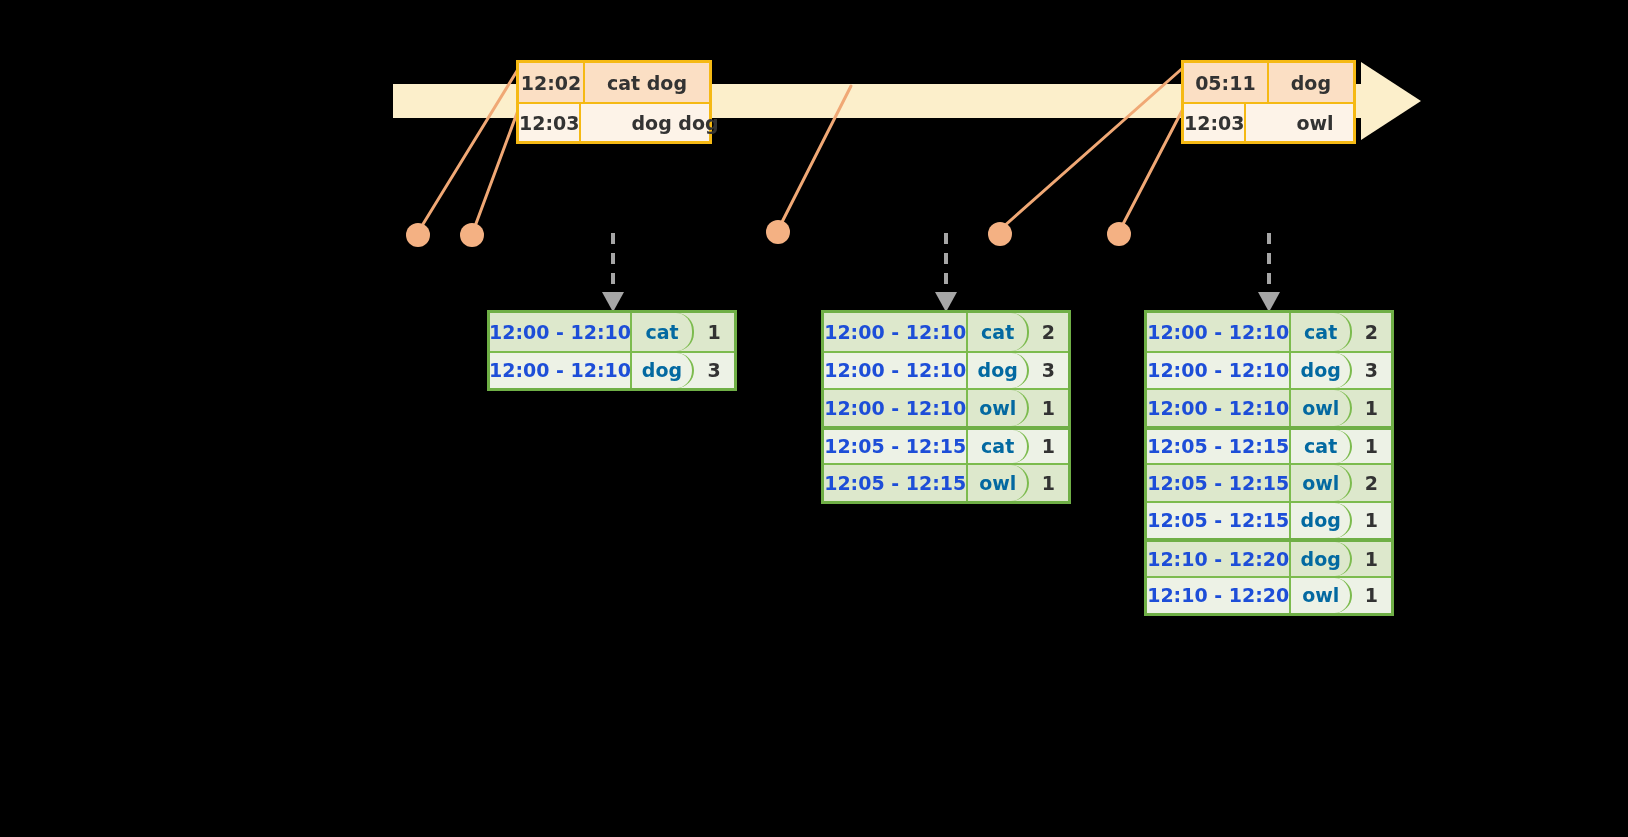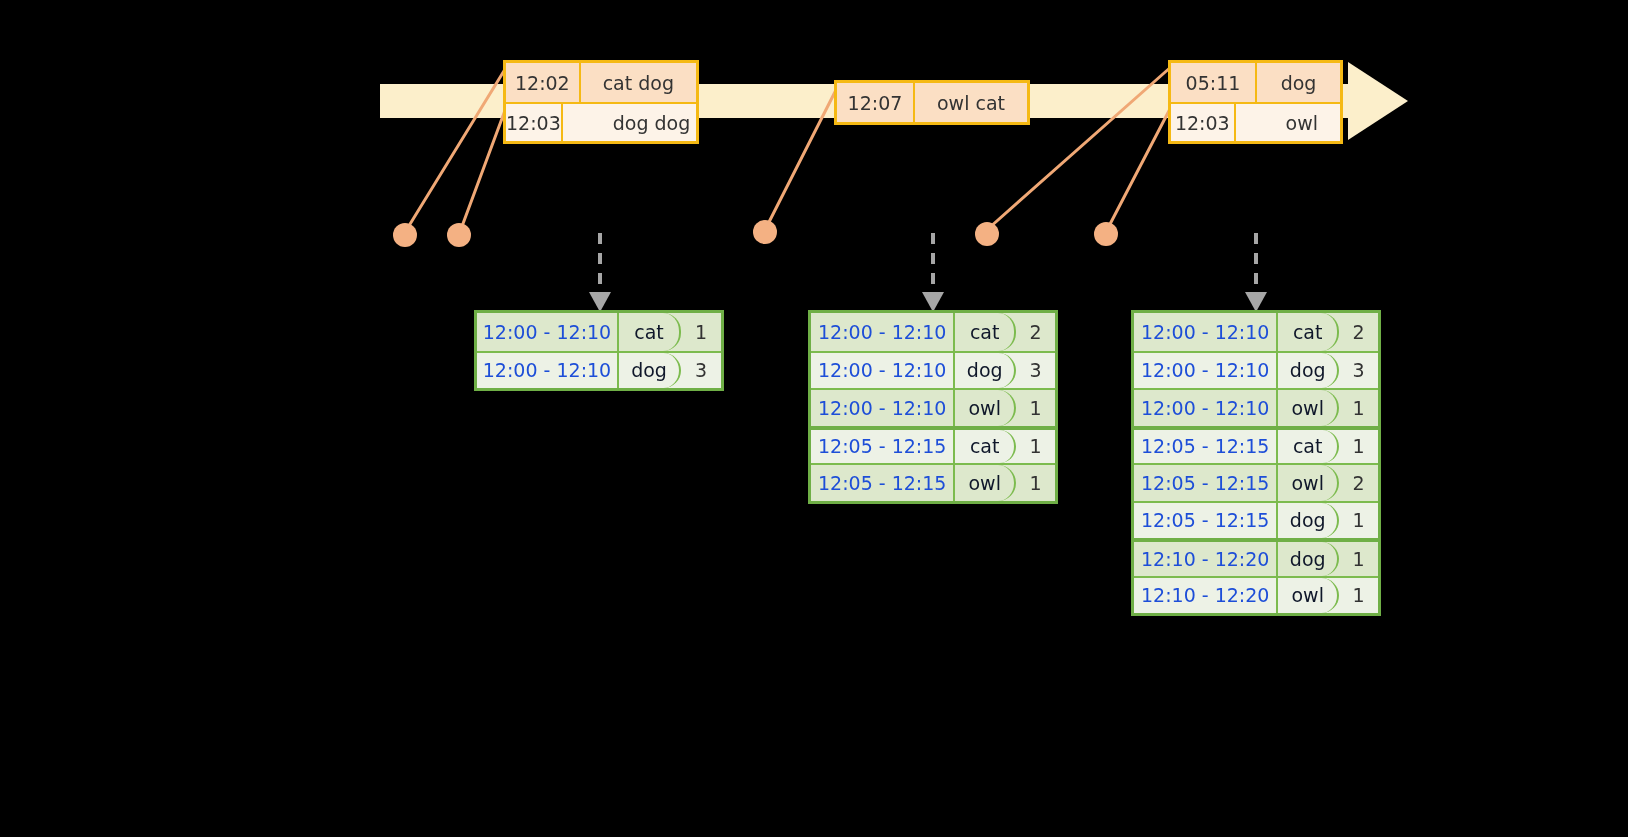--- a/index.html
+++ b/index.html
@@ -10,23 +10,24 @@
   body {
     width: 1628px;
     height: 837px;
     position: relative;
     overflow: hidden;
     font-family: "DejaVu Sans", "Liberation Sans", sans-serif;
   }
 
   #stage {
     position: absolute;
-    left: 0; top: 0;
+    left: 13px; top: 0;
     width: 1460px;
     height: 837px;
+    font-weight: bold;
   }
 
   svg.layer {
     position: absolute;
     left: 0; top: 0;
     width: 1628px;
     height: 837px;
     overflow: visible;
   }
 
@@ -105,21 +106,21 @@
     color: #1d4ed8;
     white-space: nowrap;
   }
   .cell-key {
     box-sizing: border-box;
     border-right: 2px solid #7CBB4E;
     display: flex;
     align-items: center;
     justify-content: center;
     font-size: 19px;
-    color: #0f172a;
+    color: #0369a1;
     white-space: nowrap;
     border-radius: 18px;
   }
   .cell-count {
     box-sizing: border-box;
     display: flex;
     align-items: center;
     justify-content: center;
     font-size: 19px;
     color: #333333;
@@ -183,26 +184,20 @@
     <div class="event-row shade-a">
       <div class="event-time">12:02</div>
       <div class="event-payload">cat dog</div>
     </div>
     <div class="event-row shade-b">
       <div class="event-time">12:03</div>
       <div class="event-payload">dog dog</div>
     </div>
   </div>
 
-  <div class="event-box" style="left:834px; top:80px; width:196px;">
-    <div class="event-row shade-a">
-      <div class="event-time">12:07</div>
-      <div class="event-payload">owl cat</div>
-    </div>
-  </div>
 
   <div class="event-box" style="left:1168px; top:60px; width:175px;">
     <div class="event-row shade-a">
       <div class="event-time">05:11</div>
       <div class="event-payload">dog</div>
     </div>
     <div class="event-row shade-b">
       <div class="event-time">12:03</div>
       <div class="event-payload">owl</div>
     </div>

